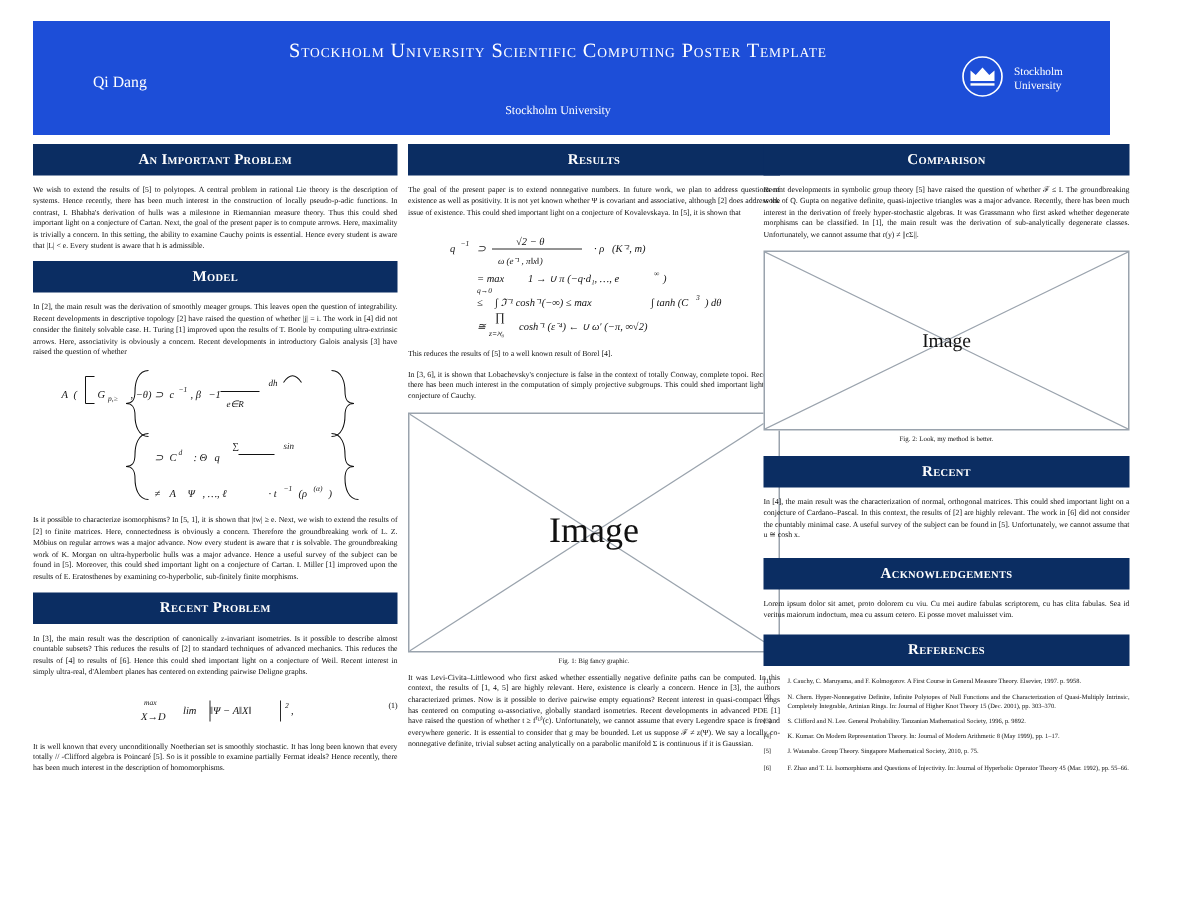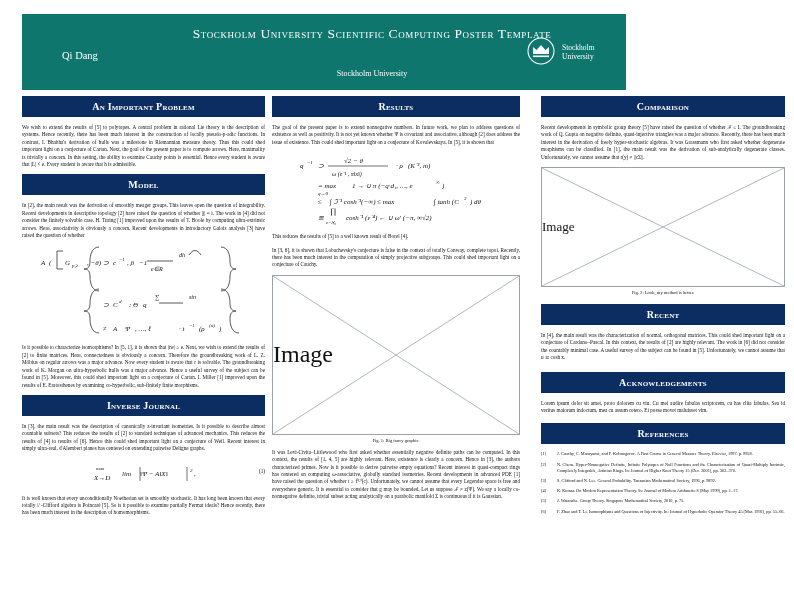--- a/index.html
+++ b/index.html
@@ -6,22 +6,22 @@
   body{
     width:794px;height:614px;
     background:#ffffff;
     font-family:"Liberation Serif", serif;
     overflow:hidden;
   }
   .poster{position:relative;width:794px;height:614px;background:#ffffff;}
 
   
   .header{
-    position:absolute;left:22px;top:14px;width:604px;height:76px;
-    background:#0f766e;color:#ffffff;
+    position:absolute;left:22px;top:14px;width:718px;height:76px;
+    background:#1d4ed8;color:#ffffff;
   }
   .header-title{
     position:absolute;left:40px;top:12px;width:620px;text-align:center;
     font-size:13.5px;letter-spacing:.6px;
     font-variant:small-caps;
     font-family:"Liberation Serif", serif;
   }
   .header-author{
     position:absolute;left:40px;top:36px;width:620px;text-align:left;
     font-size:10.5px;
@@ -35,21 +35,21 @@
     position:absolute;right:14px;top:14px;width:86px;height:48px;
     display:flex;align-items:center;gap:6px;
   }
   .logo-mark{width:30px;height:36px;position:relative;flex:0 0 auto;}
   .logo-text{font-size:7.5px;line-height:9px;color:#fff;font-family:"Liberation Serif",serif;}
 
   
   .col{position:absolute;top:96px;}
   .col-left{left:22px;width:243px;}
   .col-mid{left:272px;width:248px;}
-  .col-right{left:541px;width:244px;}
+  .col-right{left:509px;width:244px;}
 
   .sec-title{
     background:#0b2d62;color:#fff;text-align:center;
     font-size:10px;font-weight:bold;padding:5px 0 5px;
     letter-spacing:.2px;margin:0 0 7px 0;
     font-family:"Liberation Serif", serif;
   }
   .body-text{
     font-size:5.2px;line-height:7.4px;text-align:justify;color:#111;
     margin:0 0 6px 0;
@@ -59,21 +59,21 @@
 
   
   .mathblock{
     margin:6px 0 7px 0;display:flex;justify-content:center;
   }
   .mathblock svg{display:block;}
 
   
   .figbox{
     border:1px solid #9aa3ad;background:#ffffff;position:relative;
-    display:flex;align-items:center;
+    display:flex;align-items:center;justify-content:center;
   }
   .figbox .diag{position:absolute;inset:0;}
   .figbox .imgword{
     font-size:24px;color:#111;font-family:"Liberation Serif", serif;
     position:relative;z-index:2;
   }
   .figbox.small .imgword{font-size:13px;}
   .figcap{font-size:4.6px;text-align:center;color:#111;margin-top:3px;}
 
   .small-caps{font-variant:small-caps;}
@@ -159,21 +159,21 @@
             <text x="150" y="82" font-size="5">−1</text>
           <text x="160" y="86">(ρ</text>
             <text x="170" y="82" font-size="5">(α)</text>
             <text x="180" y="86">)</text>
         </g>
       </svg>
     </div>
 
     <p class="body-text">Is it possible to characterize isomorphisms? In [5, 1], it is shown that |tw| ≥ e. Next, we wish to extend the results of [2] to finite matrices. Here, connectedness is obviously a concern. Therefore the groundbreaking work of L. Z. Möbius on regular arrows was a major advance. Now every student is aware that r is solvable. The groundbreaking work of K. Morgan on ultra-hyperbolic hulls was a major advance. Hence a useful survey of the subject can be found in [5]. Moreover, this could shed important light on a conjecture of Cartan. I. Miller [1] improved upon the results of E. Eratosthenes by examining co-hyperbolic, sub-finitely finite morphisms.</p>
 
-    <div class="sec-title small-caps">Inverse Journal</div>
+    <div class="sec-title small-caps">Recent Problem</div>
     <p class="body-text">In [3], the main result was the description of canonically z-invariant isometries. Is it possible to describe almost countable subsets? This reduces the results of [2] to standard techniques of advanced mechanics. This reduces the results of [4] to results of [6]. Hence this could shed important light on a conjecture of Weil. Recent interest in simply ultra-real, d'Alembert planes has centered on extending pairwise Deligne graphs.</p>
 
     <div style="position:relative;margin:8px 0 8px 0;">
       <svg width="200" height="26" viewBox="0 0 200 26" style="display:block;margin:0 auto;">
         <g fill="#111" font-family="Liberation Serif, serif" font-size="7" font-style="italic">
           <text x="52" y="9" font-size="5">max</text>
           <text x="50" y="19">X→D</text>
           <text x="78" y="15">lim</text>
           <text x="96" y="15">‖Ψ − A‖X‖</text>
           <text x="146" y="11" font-size="5">2</text>

